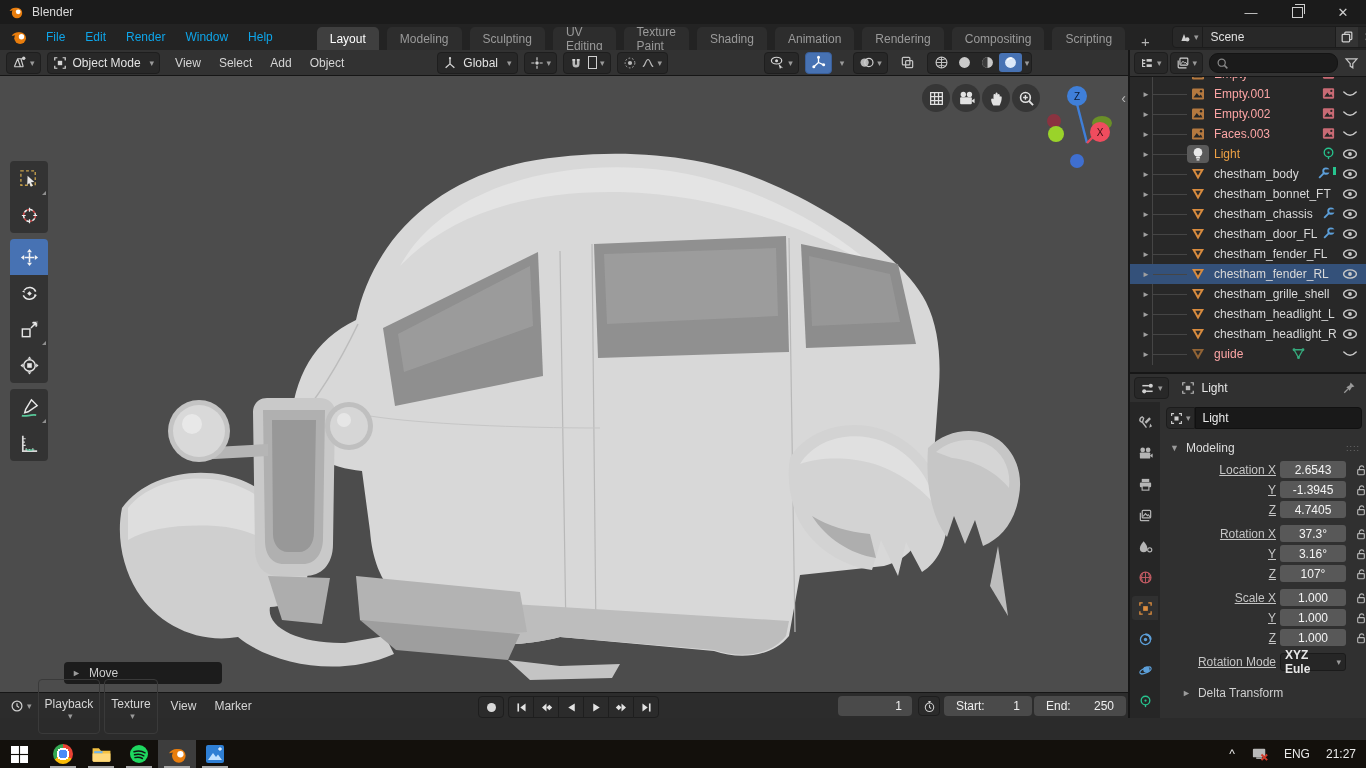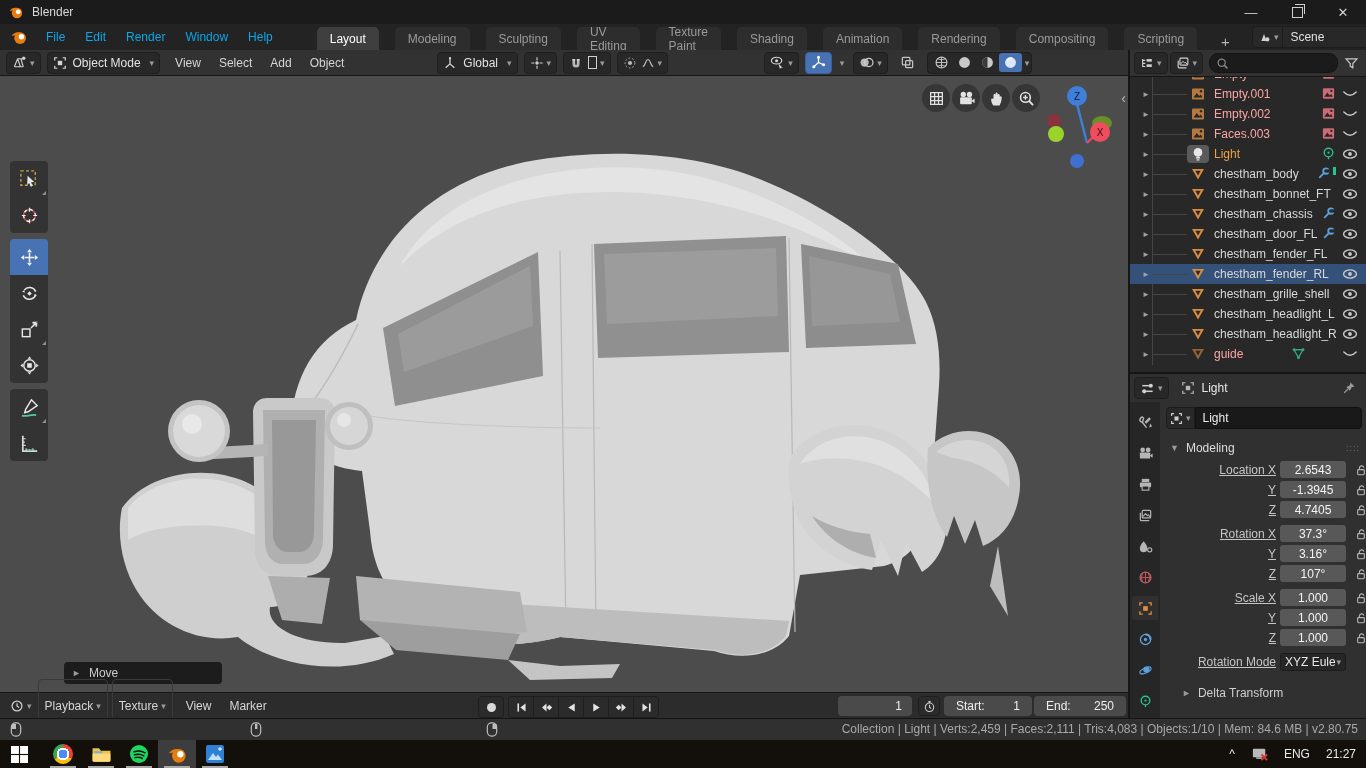--- a/index.html
+++ b/index.html
@@ -13,21 +13,21 @@
   #titlebar .t-title{margin-left:8px;color:#d9d9d9;font-size:12px;}
   .win-btns{margin-left:auto;display:flex;height:24px;}
   .win-btn{width:46px;height:24px;display:flex;align-items:center;justify-content:center;color:#cfcfcf;font-size:13px;}
   .restore-glyph{width:9px;height:9px;border:1px solid #cfcfcf;position:relative;}
   .restore-glyph:before{content:"";position:absolute;left:2px;top:-4px;width:9px;height:9px;border:1px solid #cfcfcf;border-left:none;border-bottom:none;}
 
   
   #topbar{left:0;top:24px;width:1366px;height:26px;background:#232323;display:flex;align-items:center;border-bottom:1px solid #161616;}
   .menu-item{padding:0 10px;color:#0ea5e9;}
   .ws-tabs{display:flex;align-items:flex-end;height:26px;margin-left:34px;}
-  .ws-tab{height:23px;display:flex;align-items:center;padding:0 13px;background:#2d2d2d;color:#9a9a9a;border-radius:5px 5px 0 0;margin-right:16px;}
+  .ws-tab{height:23px;display:flex;align-items:center;padding:0 13px;background:#2d2d2d;color:#9a9a9a;border-radius:5px 5px 0 0;margin-right:8px;}
   .ws-tab.active{background:#3f3f3f;color:#ffffff;}
   .ws-add{padding:0 8px;color:#b5b5b5;font-size:15px;}
   .id-block{display:flex;align-items:center;height:20px;margin-left:14px;background:#282828;border-radius:4px;border:1px solid #1c1c1c;}
   .id-icon{display:flex;align-items:center;padding:0 4px;border-right:1px solid #1c1c1c;height:100%;}
   .id-name{padding:0 7px;color:#e0e0e0;min-width:118px;}
   .id-op{display:flex;align-items:center;padding:0 4px;height:100%;background:#333;border-left:1px solid #1c1c1c;}
   .id-x{padding:0 5px;color:#6d6d6d;}
   .caret{color:#9a9a9a;font-size:9px;margin-left:3px;}
 
   
@@ -75,37 +75,37 @@
   .name-icbox{height:20px;display:flex;align-items:center;background:#282828;border:1px solid #1c1c1c;border-radius:4px 0 0 4px;padding:0 3px;}
   .name-input{flex:1;height:20px;background:#191919;border:1px solid #111;border-radius:0 4px 4px 0;display:flex;align-items:center;padding:0 7px;color:#ececec;}
   .panel-hdr{display:flex;align-items:center;height:24px;margin-top:8px;color:#dcdcdc;}
   .panel-hdr .tri{font-size:9px;color:#9a9a9a;margin:0 7px 0 10px;}
   .grip{margin-left:auto;margin-right:8px;color:#6f6f6f;letter-spacing:1px;font-size:9px;}
   .pr-row{position:relative;height:20px;}
   .pr-gap{height:4px;}
   .pr-label{position:absolute;right:92px;top:3px;color:#c5c5c5;text-decoration:underline;}
   .pr-field{position:absolute;left:120px;top:1px;width:66px;height:17px;background:#585858;border-radius:3px;display:flex;align-items:center;justify-content:center;color:#f4f4f4;}
   .pr-lock{position:absolute;left:194px;top:3px;color:#b5b5b5;}
-  .pr-drop{position:absolute;left:120px;top:1px;width:66px;height:18px;background:#262626;border:1px solid #1b1b1b;border-radius:3px;display:flex;align-items:center;color:#e8e8e8;padding:0 4px;box-sizing:border-box;}
+  .pr-drop{position:absolute;left:120px;top:1px;width:66px;height:18px;background:#262626;border:1px solid #1b1b1b;border-radius:3px;display:flex;align-items:center;color:#e8e8e8;padding:0 4px;box-sizing:border-box;font-weight:bold;}
   .pr-drop .caret{margin-left:auto;}
   .sub-hdr{display:flex;align-items:center;height:22px;margin-top:10px;color:#cfcfcf;}
   .sub-hdr .tri{font-size:9px;color:#9a9a9a;margin:0 7px 0 22px;}
 
   
   #toolshelf{left:10px;top:85px;width:38px;}
   .tool-btn{width:38px;height:36px;background:#2d2d2dcc;display:flex;align-items:center;justify-content:center;position:relative;}
   .tool-btn.rt{border-radius:4px 4px 0 0;}
   .tool-btn.rb{border-radius:0 0 4px 4px;margin-bottom:6px;}
   .tool-btn.active{background:#4772b3;}
   .tool-sub{position:absolute;right:2px;bottom:2px;width:0;height:0;border-left:4px solid transparent;border-bottom:4px solid #8f8f8f;}
 
   
   #timeline{left:0;top:692px;width:1128px;height:26px;background:#2c2c2c;border-top:1px solid #161616;box-sizing:border-box;}
   .tl-menus{position:absolute;left:4px;top:1px;height:24px;display:flex;align-items:center;}
-  .tl-widget{display:flex;align-items:center;border:1px solid #3a3a3a;border-radius:4px;height:19px;padding:17px 6px;margin-right:4px;color:#d5d5d5;}
+  .tl-widget{display:flex;align-items:center;border:1px solid #3a3a3a;border-radius:4px;height:19px;padding:17px 6px;margin-right:4px;color:#d5d5d5;flex-direction:column;}
   .tl-menu{padding:0 9px;color:#d5d5d5;}
   .tl-btn{width:24px;height:20px;background:#2b2b2b;border:1px solid #1e1e1e;display:flex;align-items:center;justify-content:center;color:#e3e3e3;}
   #tl-transport{position:absolute;left:508px;top:3px;display:flex;}
   #tl-transport .tl-btn{border-right-width:0;}
   #tl-transport .tl-btn:first-child{border-radius:4px 0 0 4px;}
   #tl-transport .tl-btn:last-child{border-radius:0 4px 4px 0;border-right-width:1px;}
   #tl-rec{position:absolute;left:478px;top:3px;border-radius:4px;}
   .tl-field{position:absolute;top:3px;height:20px;background:#4a4a4a;border-radius:4px;display:flex;align-items:center;color:#efefef;box-sizing:border-box;}
   #tl-frame{left:838px;width:74px;justify-content:flex-end;padding-right:10px;}
   #tl-clock{position:absolute;left:918px;top:3px;width:22px;height:20px;background:#2b2b2b;border:1px solid #1e1e1e;border-radius:4px;display:flex;align-items:center;justify-content:center;box-sizing:border-box;}
@@ -1207,35 +1207,20 @@
     <div class="tl-field" id="tl-start">
         <span>Start:</span>
         <span>1</span>
       </div>
     <div class="tl-field" id="tl-end">
         <span>End:</span>
         <span>250</span>
       </div>
   </div>
 
-  <div id="statusbar" class="abs">
-    <svg class="mouse-hint ic" style="left:10px" width="12" height="15" color="#bdbdbd">
-        <use href="#i-mouse"></use>
-        <rect x="2" y="2" width="4" height="5" fill="#bdbdbd"></rect>
-      </svg>
-    <svg class="mouse-hint ic" style="left:250px" width="12" height="15" color="#bdbdbd">
-        <use href="#i-mouse"></use>
-        <rect x="5" y="2" width="2.4" height="5" fill="#bdbdbd"></rect>
-      </svg>
-    <svg class="mouse-hint ic" style="left:486px" width="12" height="15" color="#bdbdbd">
-        <use href="#i-mouse"></use>
-        <rect x="6.5" y="2" width="4" height="5" fill="#bdbdbd"></rect>
-      </svg>
-    <span id="status-info">Collection | Light | Verts:2,459 | Faces:2,111 | Tris:4,083 | Objects:1/10 | Mem: 84.6 MB | v2.80.75</span>
-  </div>
 
   <div id="taskbar" class="abs">
     <div class="tb-cell">
         <svg class="ic" width="17" height="17">
           <use href="#i-win"></use>
         </svg>
       </div>
     <div class="tb-cell" style="margin-left:6px">
         <span class="tb-chrome"></span>
         <span class="tb-underline"></span>

